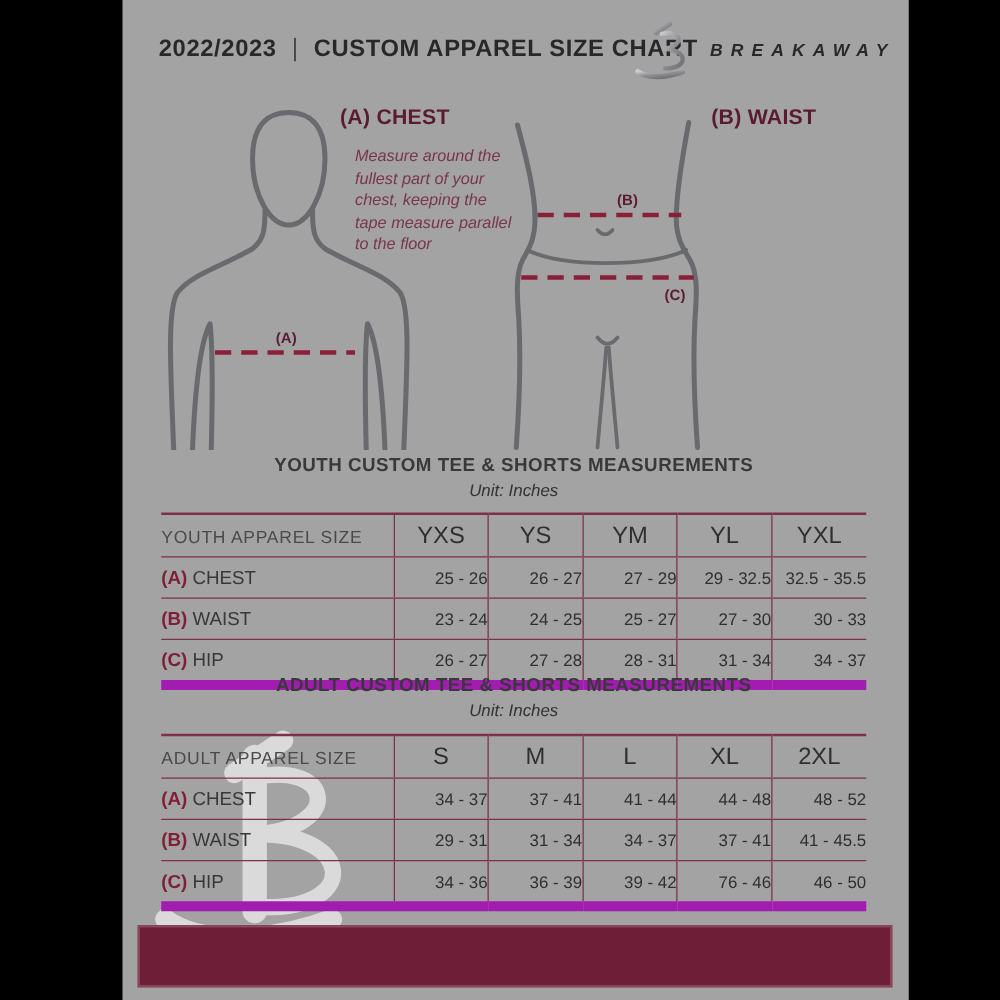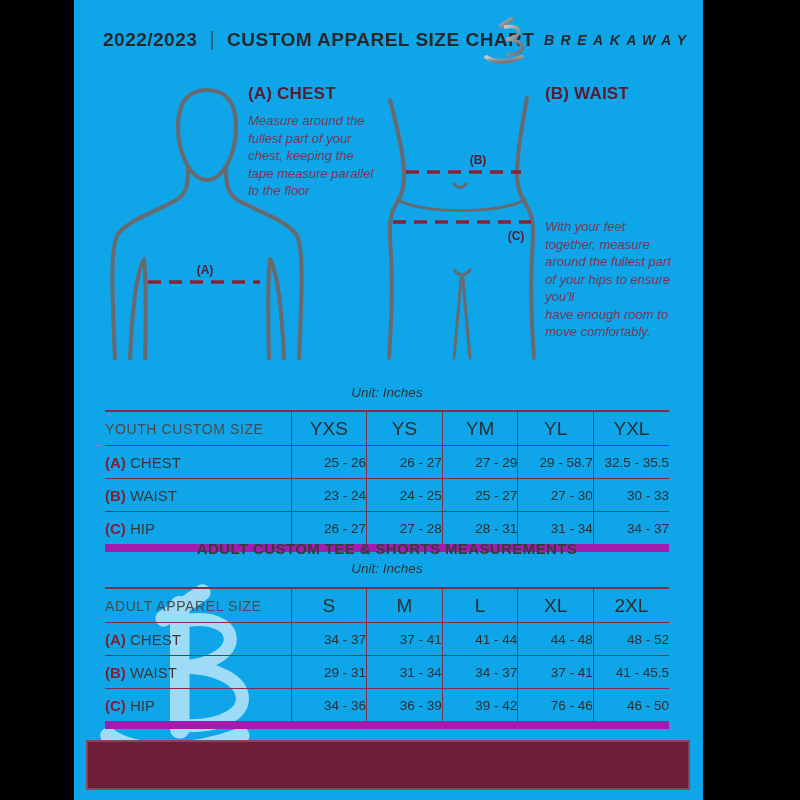--- a/index.html
+++ b/index.html
@@ -1,31 +1,31 @@
 <!DOCTYPE html>
 <html><head>
 <meta charset="utf-8">
 <style>
   html,body{margin:0;padding:0;}
   body{width:800px;height:800px;background:#000;position:relative;overflow:hidden;
        font-family:"Liberation Sans", sans-serif;}
-  .page{position:absolute;left:74px;top:0;width:629px;height:800px;background:#0ea5e9;overflow:hidden;}
+  .page{position:absolute;left:98px;top:0;width:629px;height:800px;background:#a3a3a3;overflow:hidden;}
 
   
   .masthead{position:absolute;left:29px;top:28px;display:flex;align-items:center;gap:12px;
             font-weight:bold;font-size:19px;color:#28282b;letter-spacing:.5px;white-space:nowrap;}
   .masthead .pipe{font-weight:normal;color:#4a4a4d;font-size:20px;}
   .logo{position:absolute;left:408px;top:14px;}
   .wordmark{position:absolute;left:470px;top:32px;font-weight:bold;font-size:14px;
             letter-spacing:6.5px;color:#28282b;white-space:nowrap;font-style:italic;}
 
   
   .guide-block{position:absolute;}
   .guide-block h3{margin:0 0 8px 0;font-size:17px;font-weight:bold;color:#5a1b31;letter-spacing:.2px;}
-  .guide-block p{margin:0;font-style:italic;font-size:13px;line-height:17.5px;color:#7a3450;white-space:pre-line;}
+  .guide-block p{margin:12px;font-style:italic;font-size:13px;line-height:17.5px;color:#7a3450;white-space:pre-line;}
   .gb-chest{left:174px;top:84px;width:185px;}
   .gb-waist{left:471px;top:84px;width:155px;}
   .gb-hips{left:471px;top:218px;width:160px;}
 
   .fig{position:absolute;}
   .fig-upper{left:34px;top:80px;}
   .fig-lower{left:304px;top:90px;}
   .outline{fill:none;stroke:#696a6e;stroke-width:4;stroke-linecap:round;stroke-linejoin:round;}
   .outline-thin{fill:none;stroke:#696a6e;stroke-width:3;stroke-linecap:round;}
   .dash{fill:none;stroke:#8a2038;stroke-width:3.5;stroke-dasharray:13 8;}
@@ -113,65 +113,59 @@
     <p>Measure around the
 fullest part of your
 chest, keeping the
 tape measure parallel
 to the floor</p>
   </section>
   <section class="guide-block gb-waist">
     <h3>(B) WAIST</h3>
   </section>
   <section class="guide-block gb-hips">
-    <p>With your feet
-together, measure
-around the fullest part
-of your hips to ensure
-you'll
-have enough room to
-move comfortably.</p>
   </section>
 
   <svg class="watermark" width="195" height="205" viewBox="0 0 60 60">
     <g stroke="#ffffff" fill="none" stroke-linecap="round">
       <path d="M34,6 L22,14" stroke-width="5"></path>
       <path d="M27,10 L27,48" stroke-width="6"></path>
       <path d="M27,15 C46,11 49,27 28,29 C51,29 53,47 30,47" stroke-width="4"></path>
       <path d="M46,50 C30,56 13,56 5,50" stroke-width="5"></path>
     </g>
   </svg>
 
+  <div class="tbl-title t-youth-title">YOUTH CUSTOM TEE &amp; SHORTS MEASUREMENTS</div>
   <div class="tbl-unit t-youth-unit">Unit: Inches</div>
   <table class="size t-youth">
     <colgroup>
         <col class="c0">
         <col class="cn">
         <col class="cn">
         <col class="cn">
         <col class="cn">
         <col class="cn">
       </colgroup>
     <thead>
       <tr>
-        <th class="rowhead">YOUTH CUSTOM SIZE</th>
+        <th class="rowhead">YOUTH APPAREL SIZE</th>
         <th class="sizecol">YXS</th>
         <th class="sizecol">YS</th>
         <th class="sizecol">YM</th>
         <th class="sizecol">YL</th>
         <th class="sizecol">YXL</th>
       </tr>
     </thead>
     <tbody>
       <tr>
         <td class="label"><span class="pfx">(A)</span> <span>CHEST</span></td>
         <td class="val">25 - 26</td>
         <td class="val">26 - 27</td>
         <td class="val">27 - 29</td>
-        <td class="val">29 - 58.7</td>
+        <td class="val">29 - 32.5</td>
         <td class="val">32.5 - 35.5</td>
       </tr>
       <tr>
         <td class="label"><span class="pfx">(B)</span> <span>WAIST</span></td>
         <td class="val">23 - 24</td>
         <td class="val">24 - 25</td>
         <td class="val">25 - 27</td>
         <td class="val">27 - 30</td>
         <td class="val">30 - 33</td>
       </tr>

